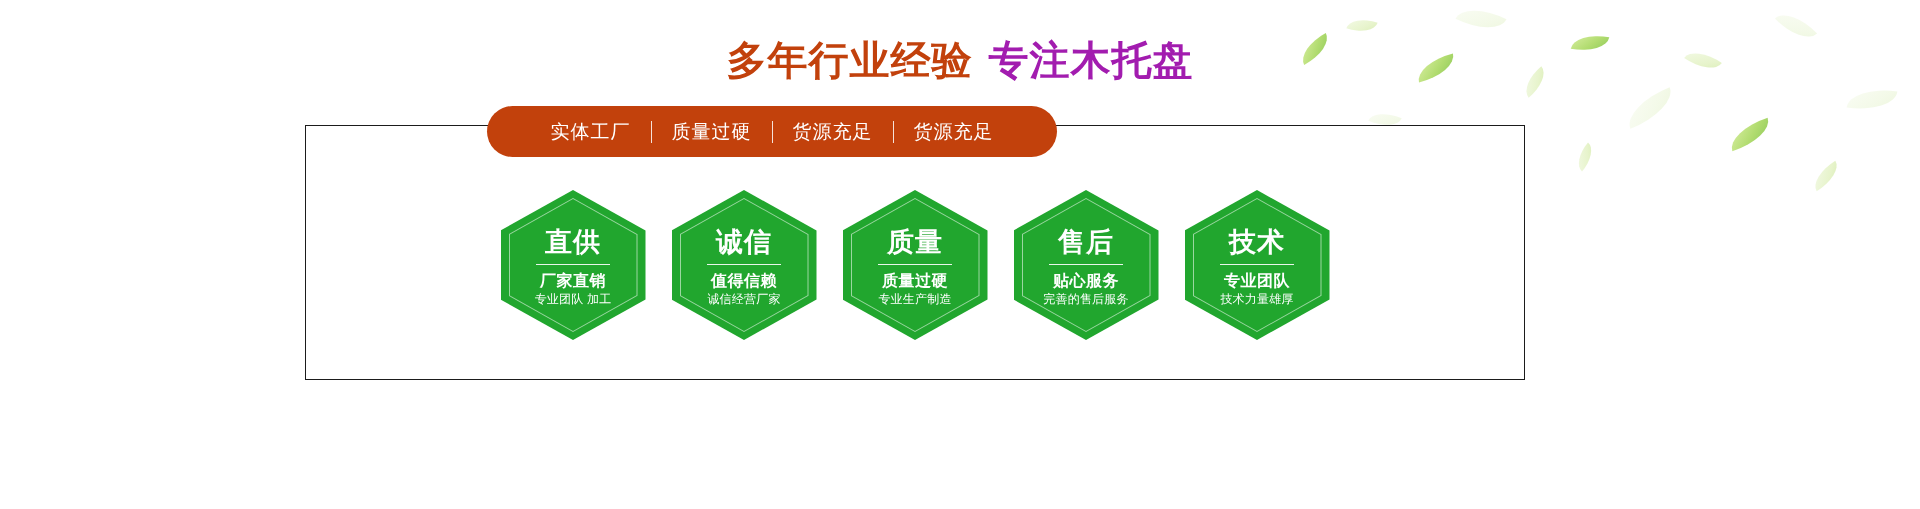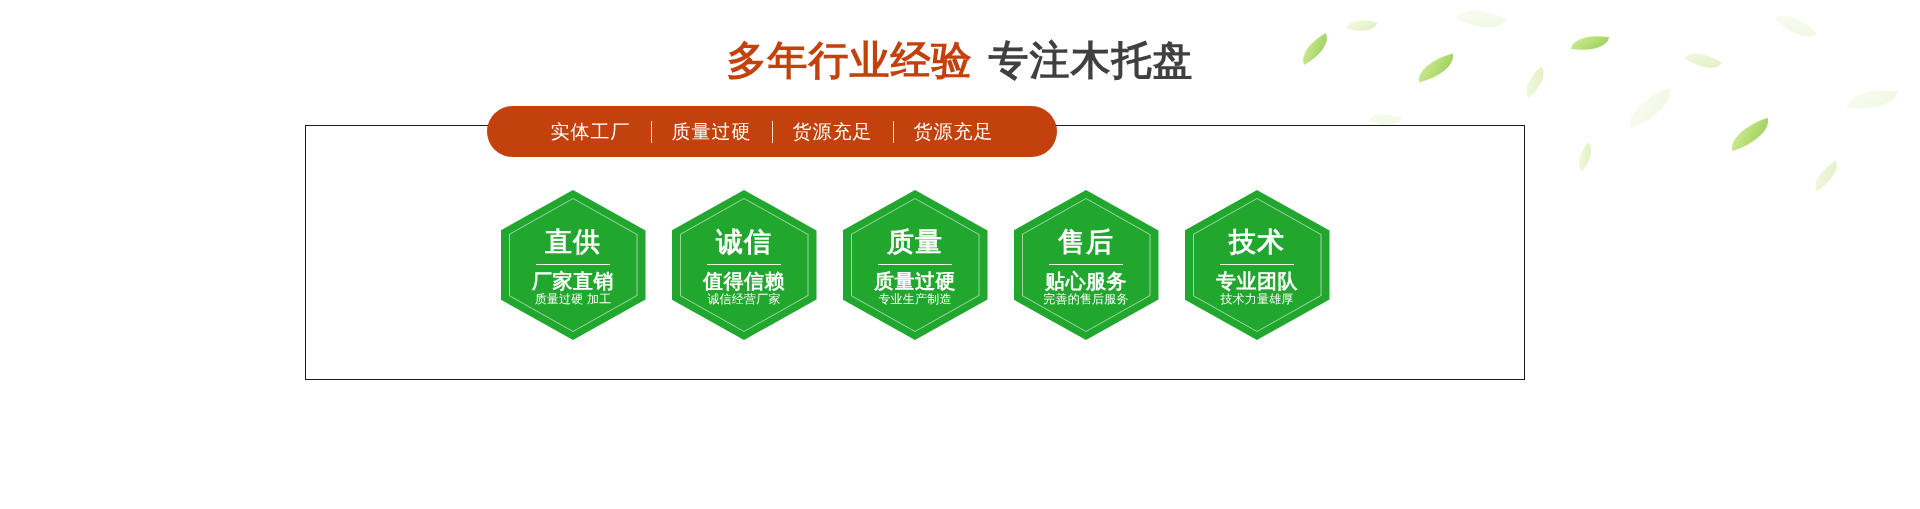--- a/index.html
+++ b/index.html
@@ -56,21 +56,21 @@
     white-space: nowrap;
     font-size: 40px;
     font-weight: bold;
     letter-spacing: 1px;
     line-height: 52px;
   }
   #headline .hl-accent {
     color: #c2410c;
   }
   #headline .hl-main {
-    color: #404040;
+    color: #a21caf;
     margin-left: 16px;
   }
 
   
   #frame {
     position: absolute;
     left: 305px;
     top: 125px;
     width: 1220px;
     height: 255px;
@@ -166,21 +166,21 @@
     line-height: 32px;
     letter-spacing: 1px;
   }
   .hex-rule {
     width: 74px;
     height: 1px;
     background: rgba(255,255,255,.9);
     margin: 6px 0 6px;
   }
   .hex-sub {
-    font-size: 20px;
+    font-size: 16px;
     font-weight: bold;
     line-height: 20px;
     letter-spacing: .5px;
   }
   .hex-desc {
     font-size: 12px;
     line-height: 17px;
     letter-spacing: .2px;
     white-space: nowrap;
   }
@@ -225,21 +225,21 @@
 
   <div id="hexes">
 
     <div class="hex">
       <div class="hex-inner-border"></div>
       <div class="hex-mask"></div>
       <div class="hex-content">
         <div class="hex-title">直供</div>
         <div class="hex-rule"></div>
         <div class="hex-sub">厂家直销</div>
-        <div class="hex-desc">质量过硬 加工</div>
+        <div class="hex-desc">专业团队 加工</div>
       </div>
     </div>
 
     <div class="hex">
       <div class="hex-inner-border"></div>
       <div class="hex-mask"></div>
       <div class="hex-content">
         <div class="hex-title">诚信</div>
         <div class="hex-rule"></div>
         <div class="hex-sub">值得信赖</div>

